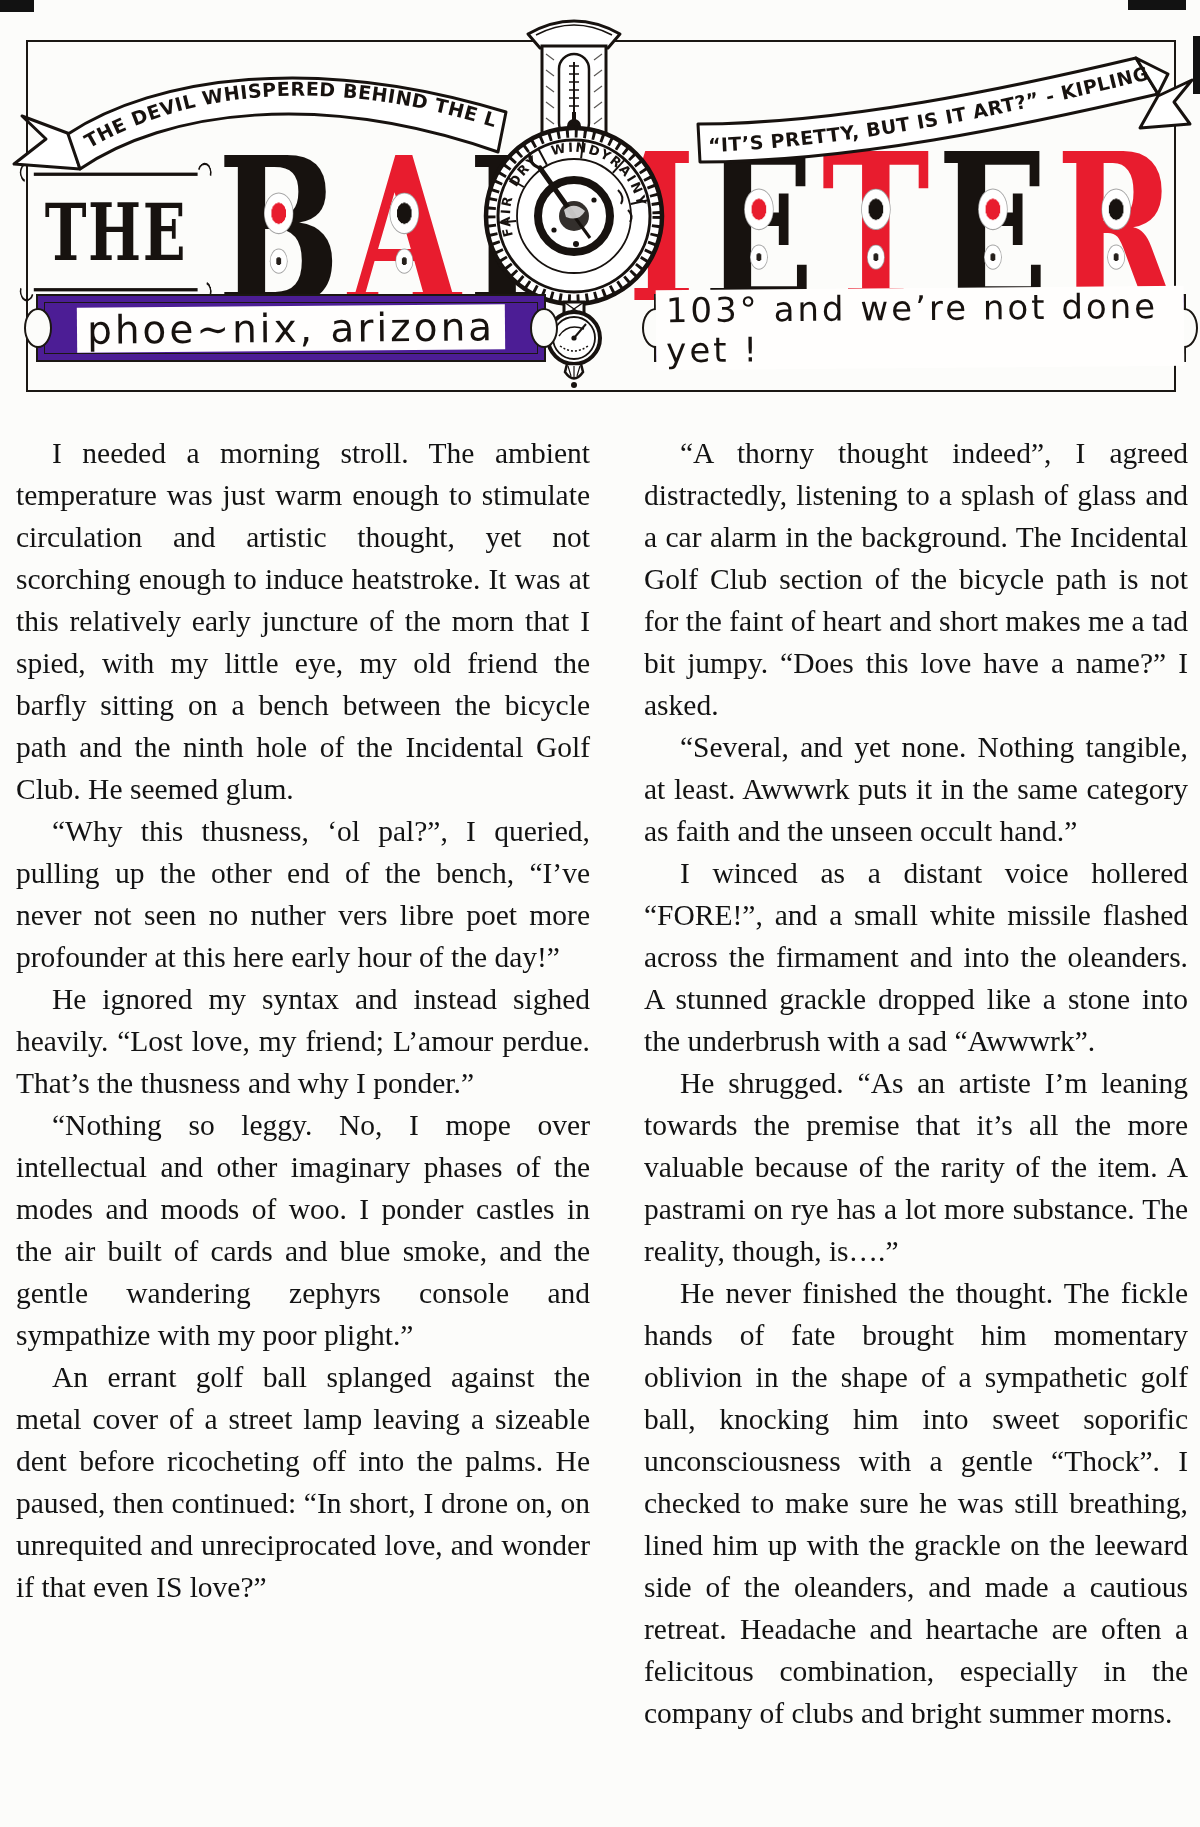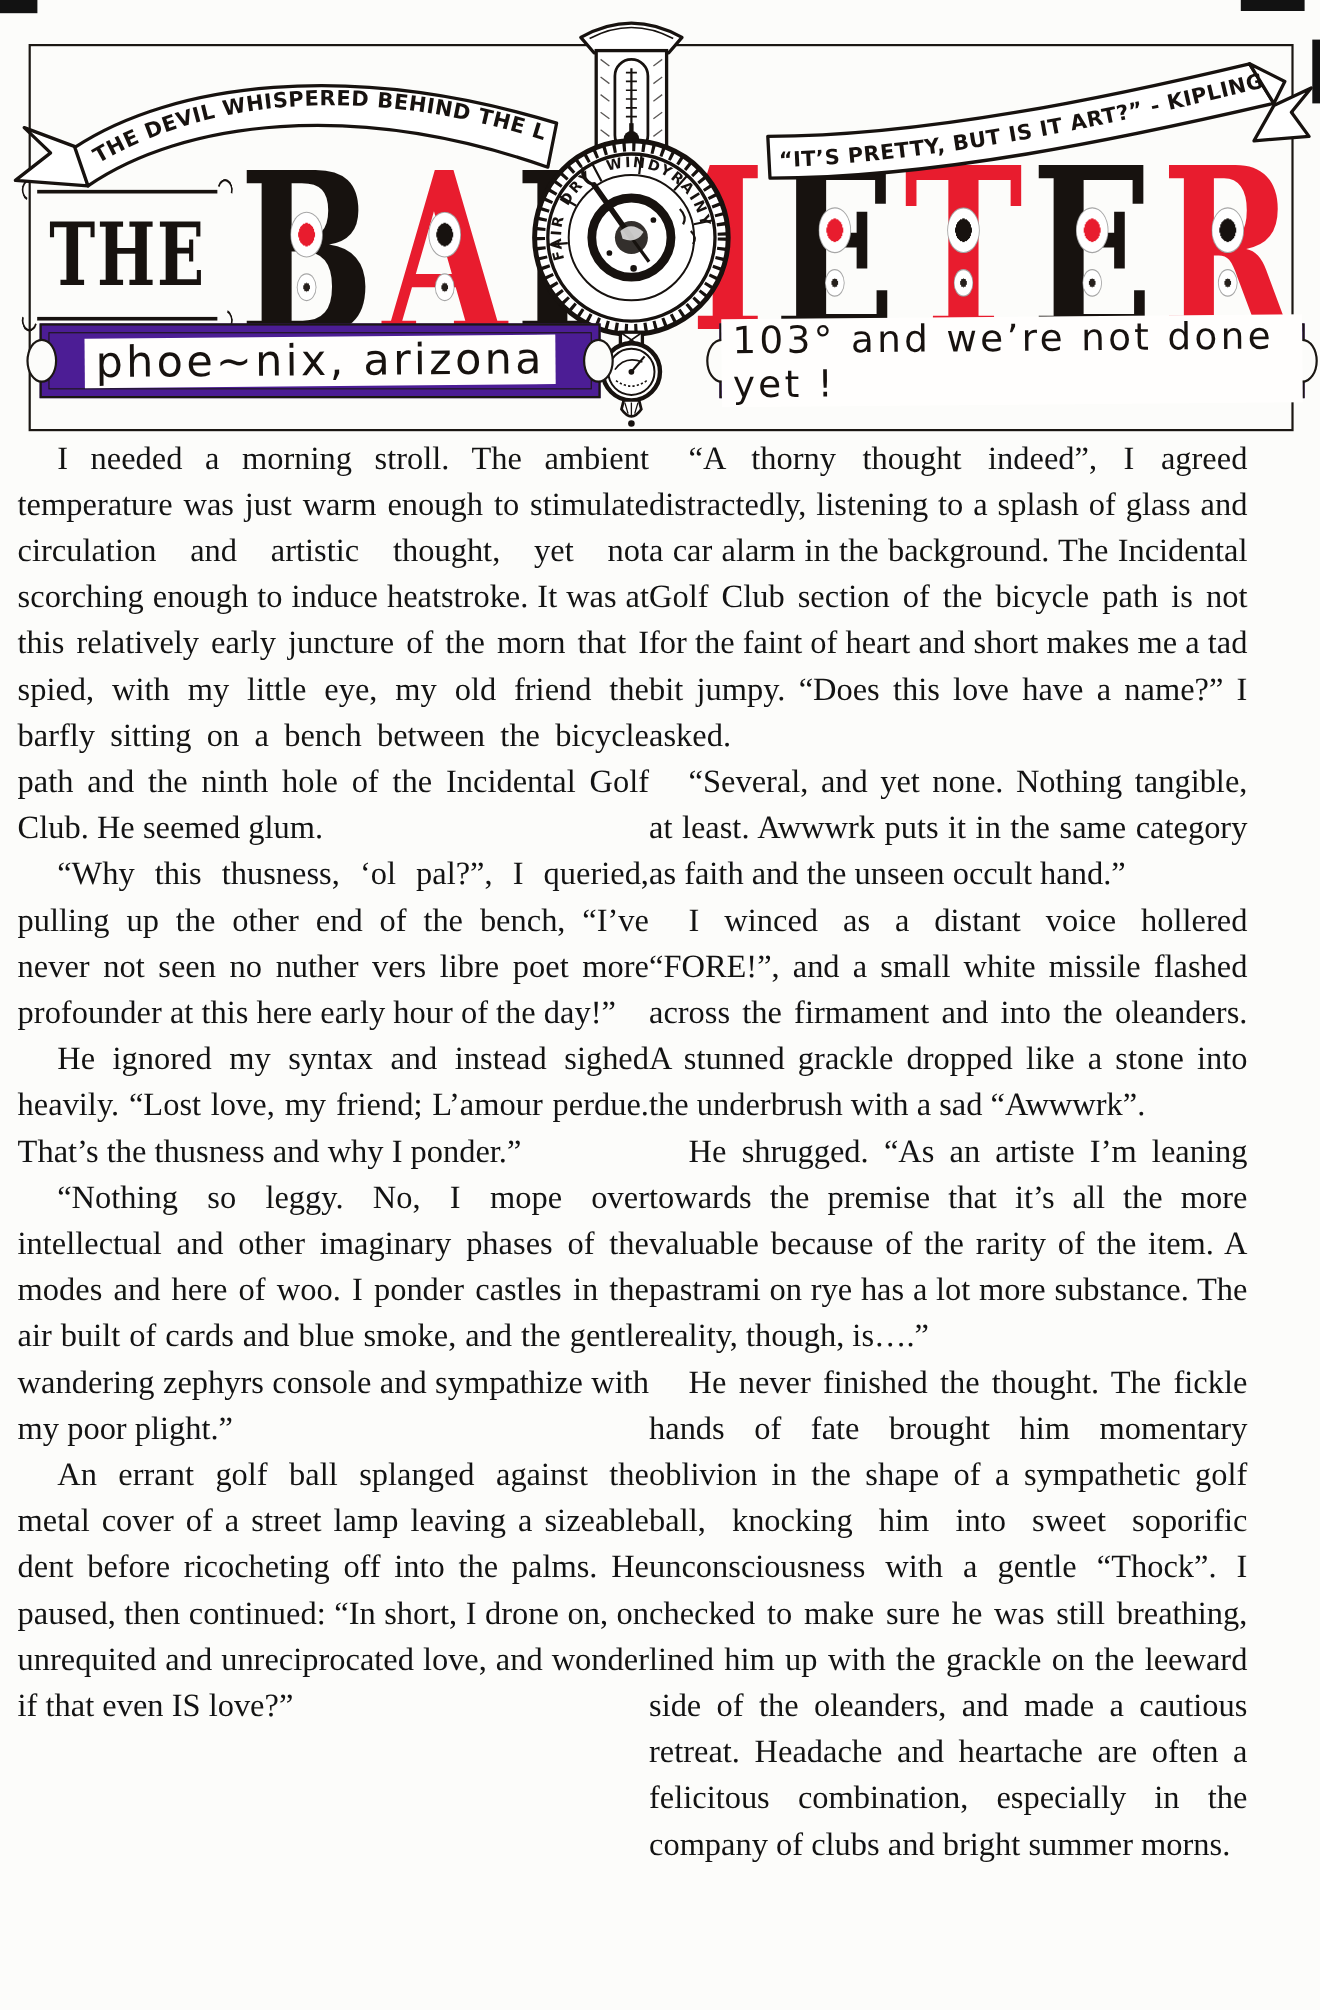--- a/index.html
+++ b/index.html
@@ -83,22 +83,22 @@
   .notch.nl{left:-14px;}
   .notch.nr{right:-14px;}
   .plaque-text{
     position:relative;z-index:1;font-family:"DejaVu Sans",sans-serif;color:#17120f;
     letter-spacing:3px;transform:rotate(-.5deg);background:#fffefd;padding:0 10px;
   }
   .plaque-left .plaque-text{font-size:39px;}
   .plaque-right .plaque-text{font-size:34px;}
   
   .article{
-    position:absolute;left:0;top:384px;width:1200px;bottom:0;
-    display:flex;padding:12px 12px 0 16px;box-sizing:border-box;
+    position:absolute;left:0;top:420px;width:1200px;bottom:0;
+    display:flex;gap:54px;padding:12px 12px 0 16px;box-sizing:border-box;
   }
   .col{width:574px;}
   .col-right{width:544px;}
   .col p{
     margin:0;text-indent:36px;text-align:justify;text-justify:inter-word;
     font-size:29.5px;line-height:42px;color:#131313;
   }
 </style>
 </head>
 <body>
@@ -223,21 +223,21 @@
   </div>
 
 </header>
 
 <main class="article">
   <div class="col">
 
   <p>I needed a morning stroll.  The ambient temperature was just warm enough to stimulate circulation and artistic thought, yet not scorching enough to induce heatstroke.  It was at this relatively early juncture of the morn that I spied, with my little eye, my old friend the barfly sitting on a bench between the bicycle path and the ninth hole of the Incidental Golf Club.  He seemed glum.</p>
       <p>“Why this thusness, ‘ol pal?”, I queried, pulling up the other end of the bench, “I’ve never not seen no nuther vers libre poet more profounder at this here early hour of the day!”</p>
       <p>He ignored my syntax and instead sighed heavily.  “Lost love, my friend; L’amour perdue.  That’s the thusness and why I ponder.”</p>
-      <p>“Nothing so leggy.  No, I mope over intellectual and other imaginary phases of the modes and here of woo.  I ponder castles in the air built of cards and blue smoke, and the gentle wandering zephyrs console and sympathize with my poor plight.”</p>
+      <p>“Nothing so leggy.  No, I mope over intellectual and other imaginary phases of the modes and moods of woo.  I ponder castles in the air built of cards and blue smoke, and the gentle wandering zephyrs console and sympathize with my poor plight.”</p>
       <p>An errant golf ball splanged against the metal cover of a street lamp leaving a sizeable dent before ricocheting off into the palms.  He paused, then continued:  “In short, I drone on, on unrequited and unreciprocated love, and wonder if that even IS love?”</p>
     </div>
   <div class="col col-right">
 
   <p>“A thorny thought indeed”, I agreed distractedly, listening to a splash of glass and a car alarm in the background.  The Incidental Golf Club section of the bicycle path is not for the faint of heart and short makes me a tad bit jumpy.  “Does this love have a name?” I asked.</p>
       <p>“Several, and yet none.  Nothing tangible, at least.  Awwwrk puts it in the same category as faith and the unseen occult hand.”</p>
       <p>I winced as a distant voice hollered “FORE!”, and a small white missile flashed across the firmament and into the oleanders.  A stunned grackle dropped like a stone into the underbrush with a sad “Awwwrk”.</p>
       <p>He shrugged.  “As an artiste I’m leaning towards the premise that it’s all the more valuable because of the rarity of the item.  A pastrami on rye has a lot more substance.  The reality, though, is….”</p>
       <p>He never finished the thought.  The fickle hands of fate brought him momentary oblivion in the shape of a sympathetic golf ball, knocking him into sweet soporific unconsciousness with a gentle “Thock”.  I checked to make sure he was still breathing, lined him up with the grackle on the leeward side of the oleanders, and made a cautious retreat.  Headache and heartache are often a felicitous combination, especially in the company of clubs and bright summer morns.</p>
     </div>

